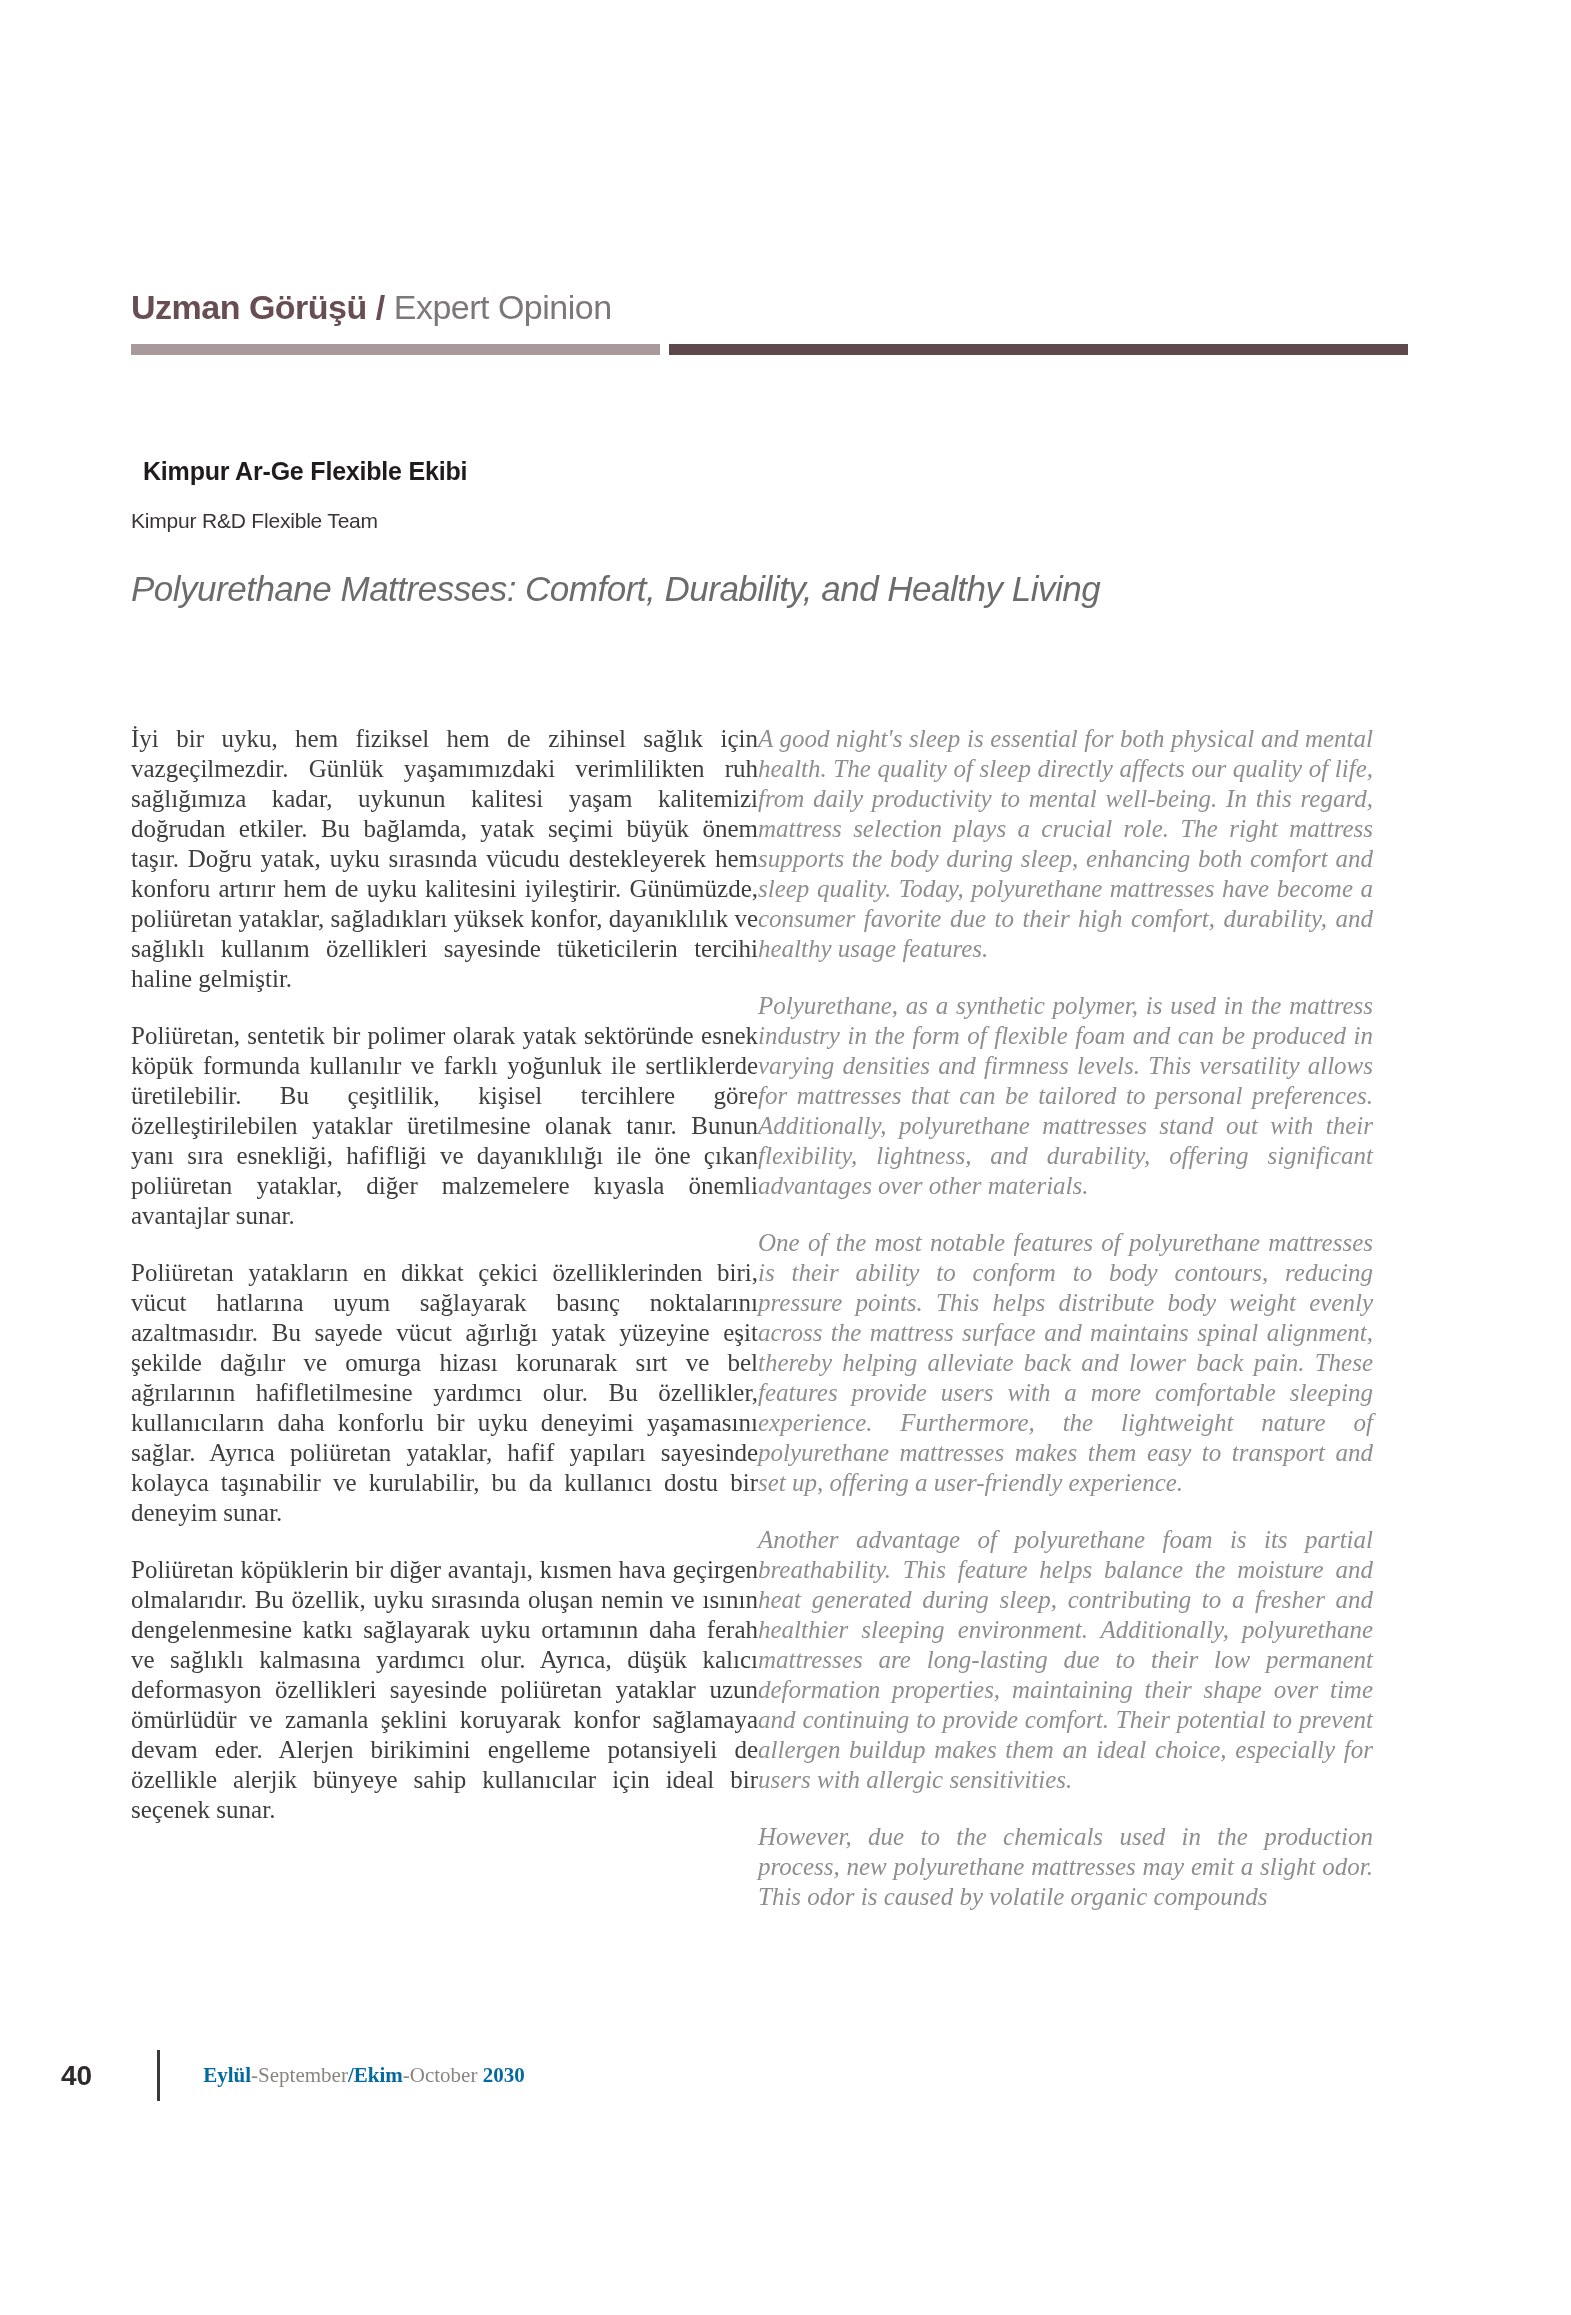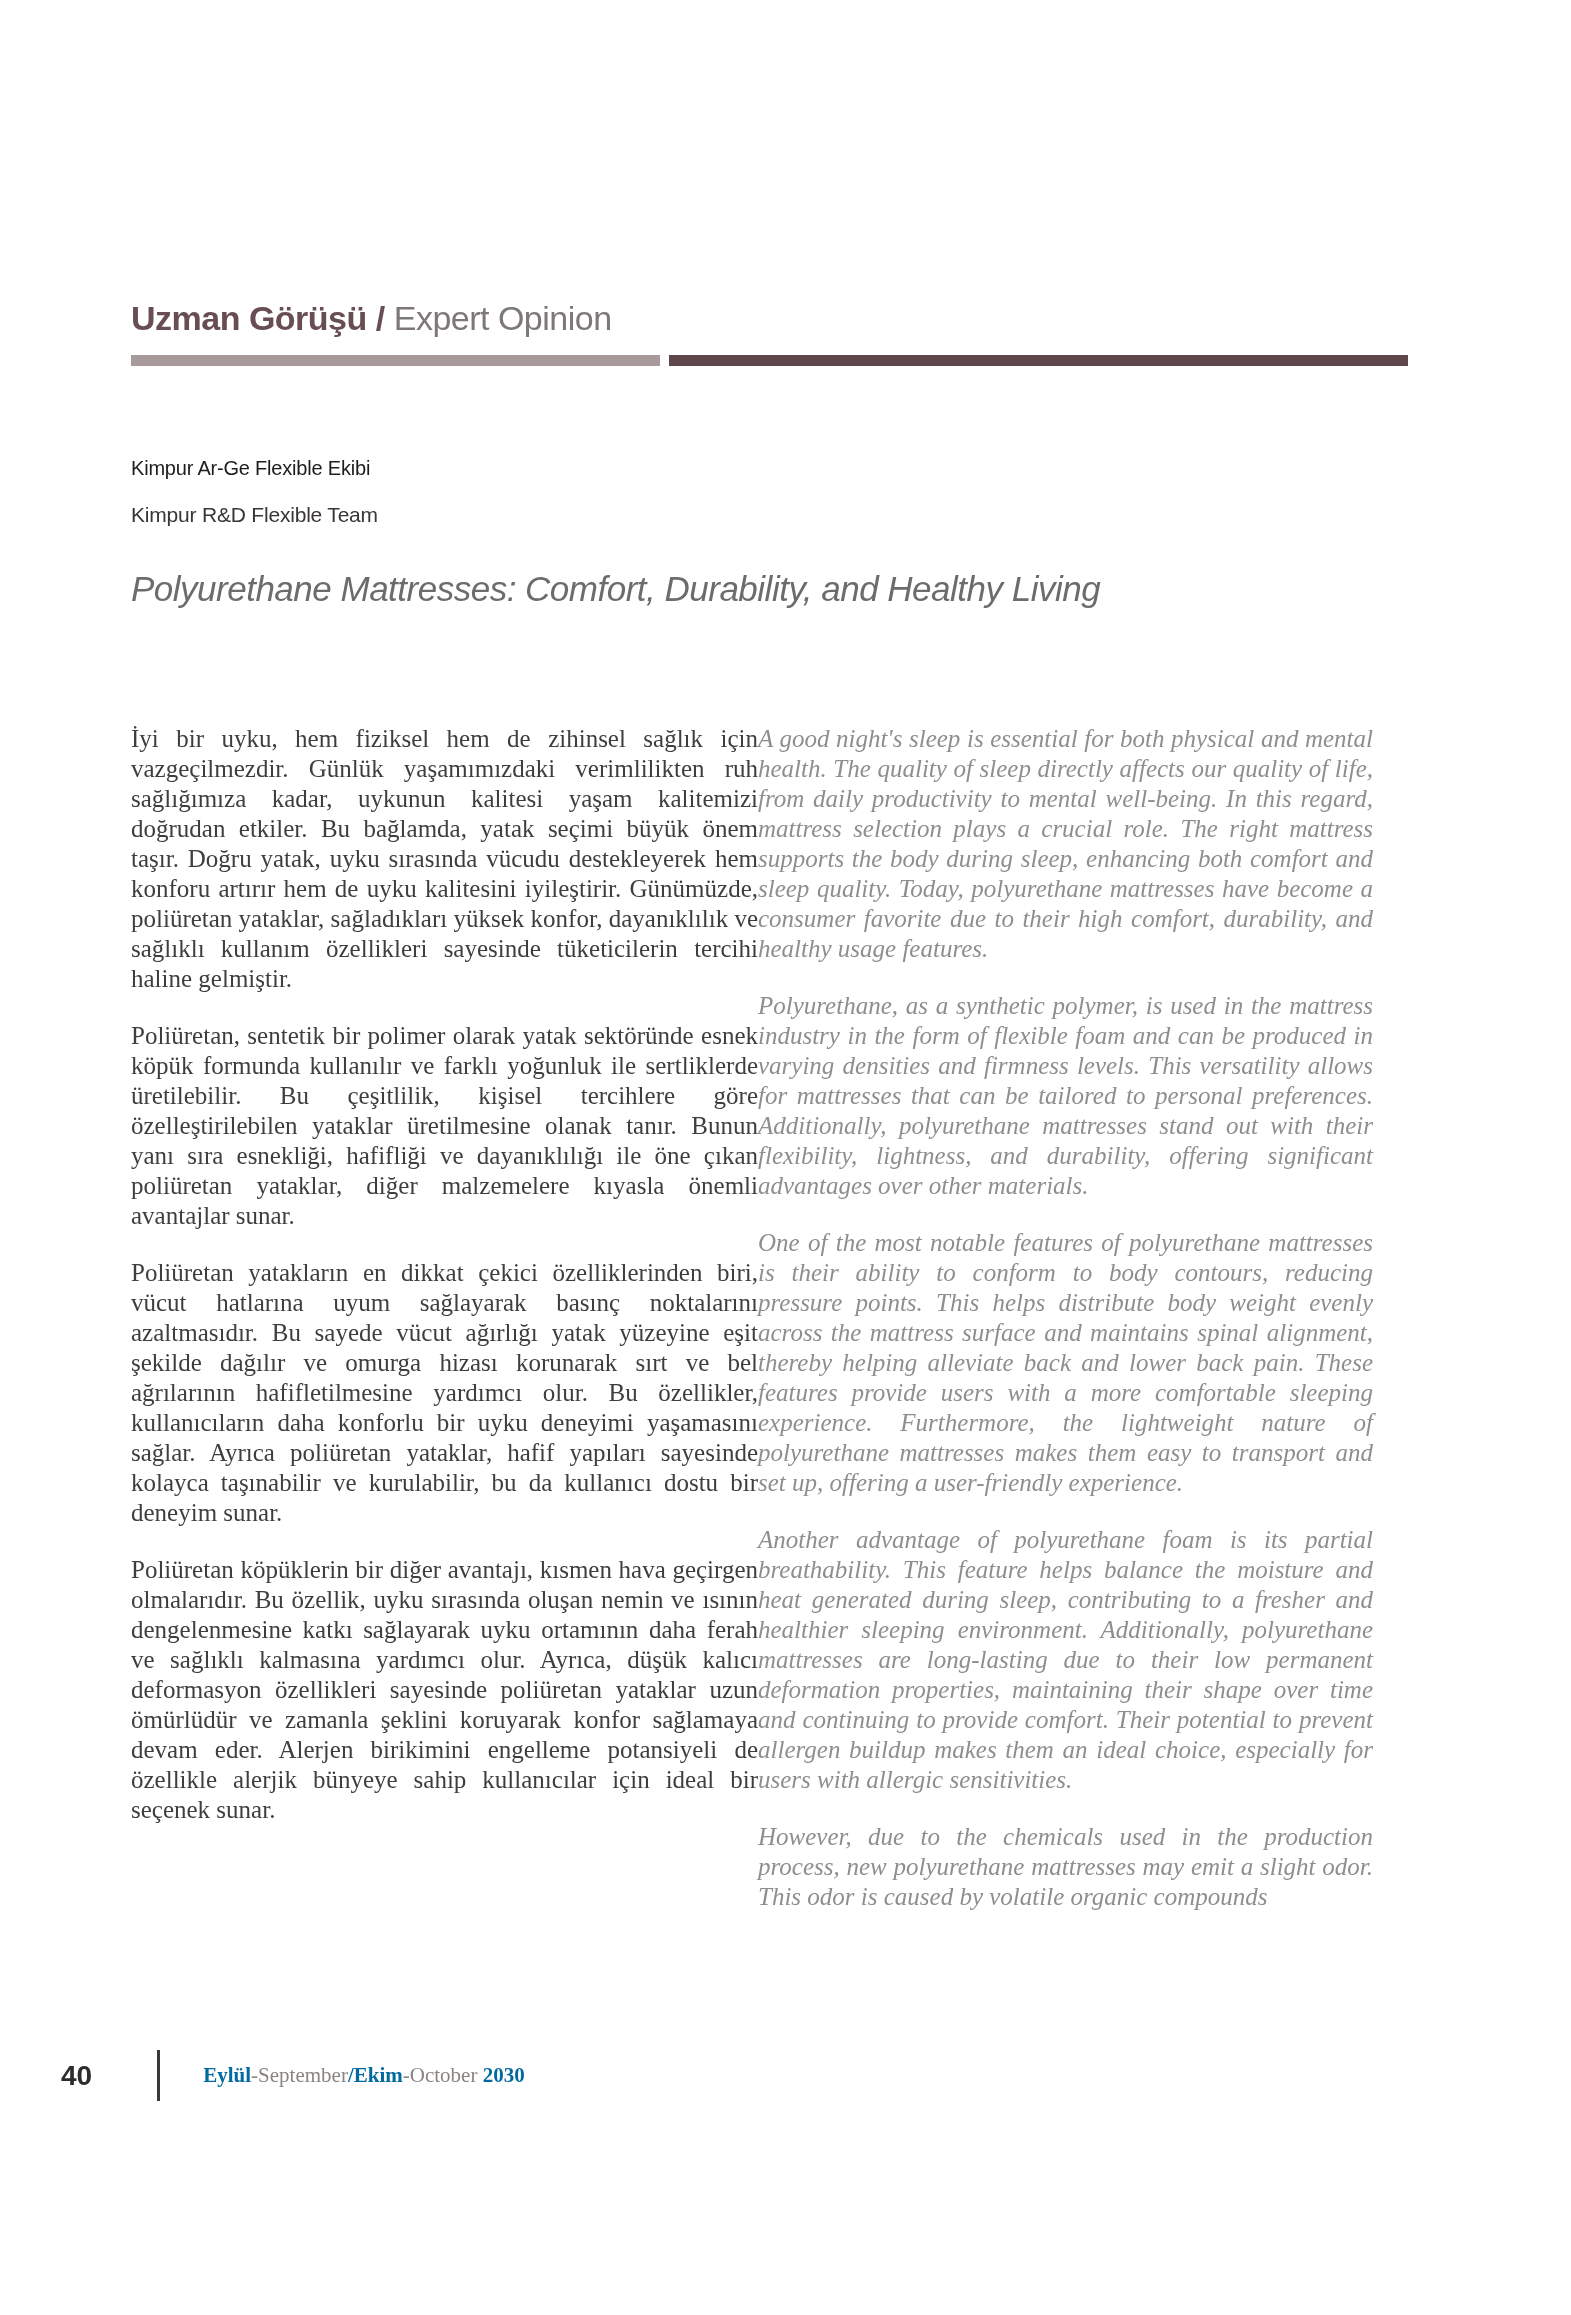--- a/index.html
+++ b/index.html
@@ -17,29 +17,29 @@
   .page{
     position:relative;
     width:1571px;height:2316px;
     margin:0 auto;
     background:#ffffff;
     overflow:hidden;
     font-family:"Liberation Sans", sans-serif;
   }
   
   .kicker{position:absolute;left:131px;right:163px;top:286px;}
-  .kicker-text{font-size:34px;line-height:43px;letter-spacing:-0.5px;white-space:nowrap;margin-top:11px;}
+  .kicker-text{font-size:34px;line-height:43px;letter-spacing:-0.5px;white-space:nowrap;}
   .kicker-tr{font-weight:700;color:var(--accent);}
   .kicker-en{font-weight:400;color:var(--kicker-en);margin-left:9px;}
   .kicker-rule{margin-top:14.5px;display:flex;gap:9px;height:11.8px;}
   .rule-light{width:529px;background:var(--rule-light);}
   .rule-dark{flex:1;background:var(--rule-dark);}
   
   .byline{position:absolute;left:131px;top:457px;}
-  .author-tr{font-size:20px;font-weight:400;color:var(--ink);letter-spacing:-0.2px;}
+  .author-tr{font-size:25px;font-weight:700;color:var(--ink);letter-spacing:-0.2px;margin-left:12px;}
   .author-en{font-size:21px;font-weight:400;color:#393536;margin-top:23px;letter-spacing:-0.2px;}
   
   .titles{position:absolute;left:131px;right:136px;top:554px;}
   .title-tr{
     font-size:43px;font-weight:700;color:var(--accent);
     letter-spacing:-0.9px;line-height:51px;white-space:nowrap;
   }
   .title-en{
     margin-top:12.7px;font-size:35px;font-weight:400;font-style:italic;
     color:var(--subtitle);letter-spacing:-0.5px;line-height:43px;white-space:nowrap;

